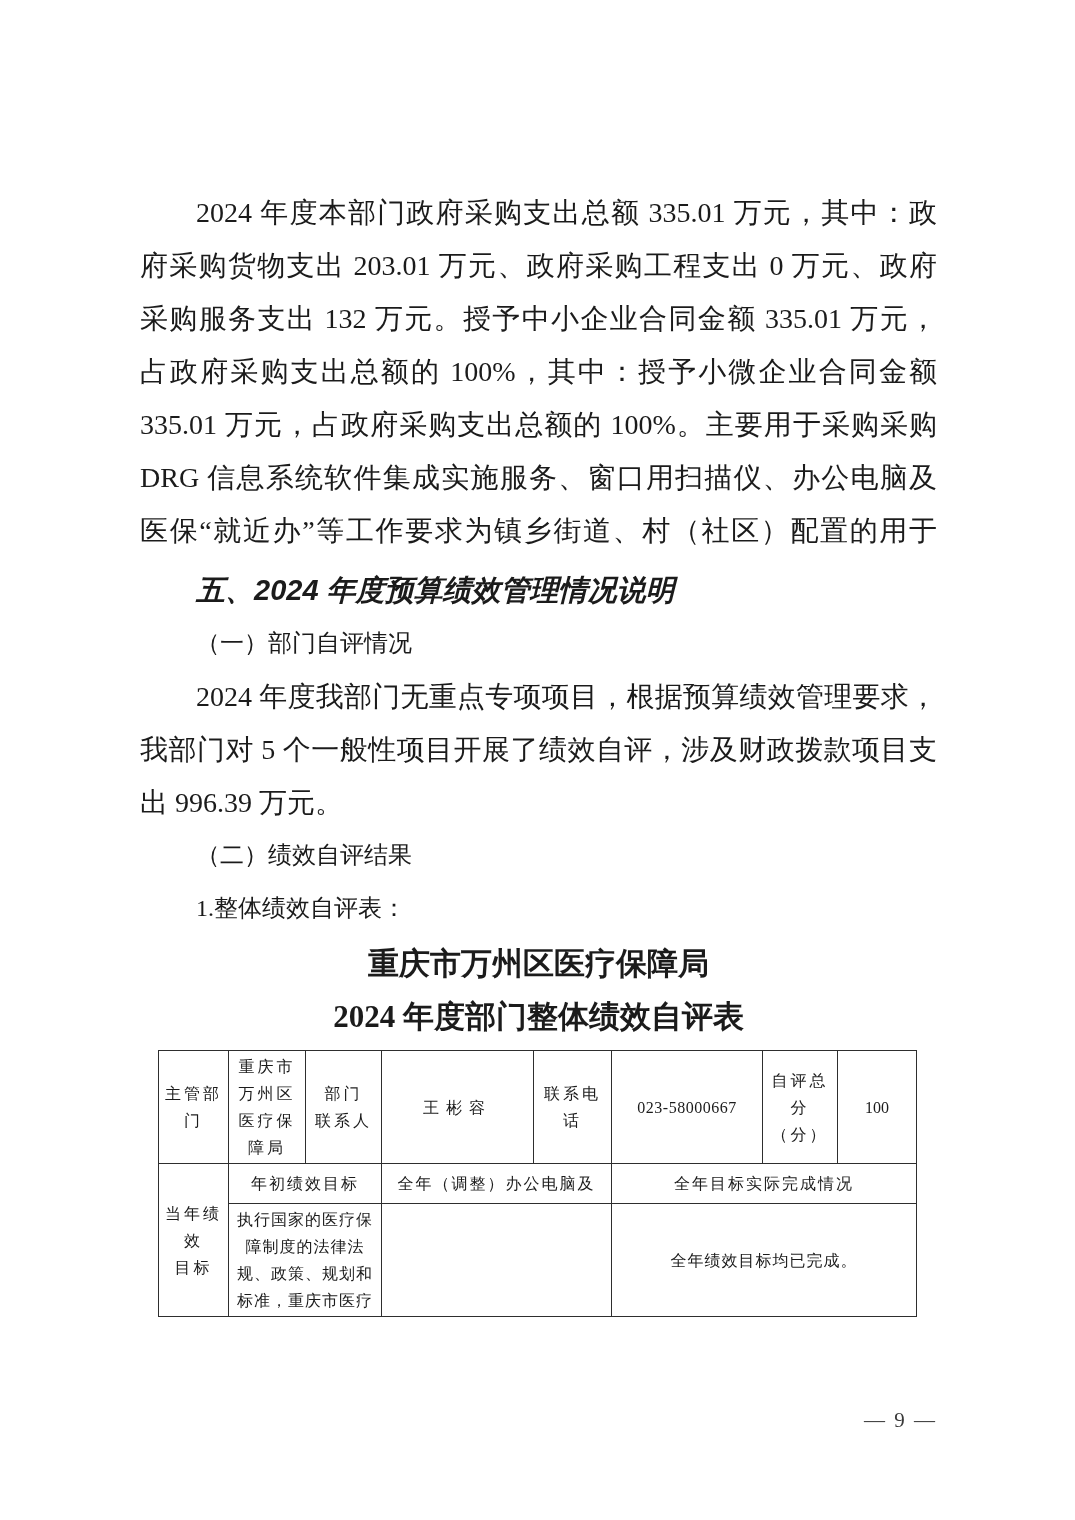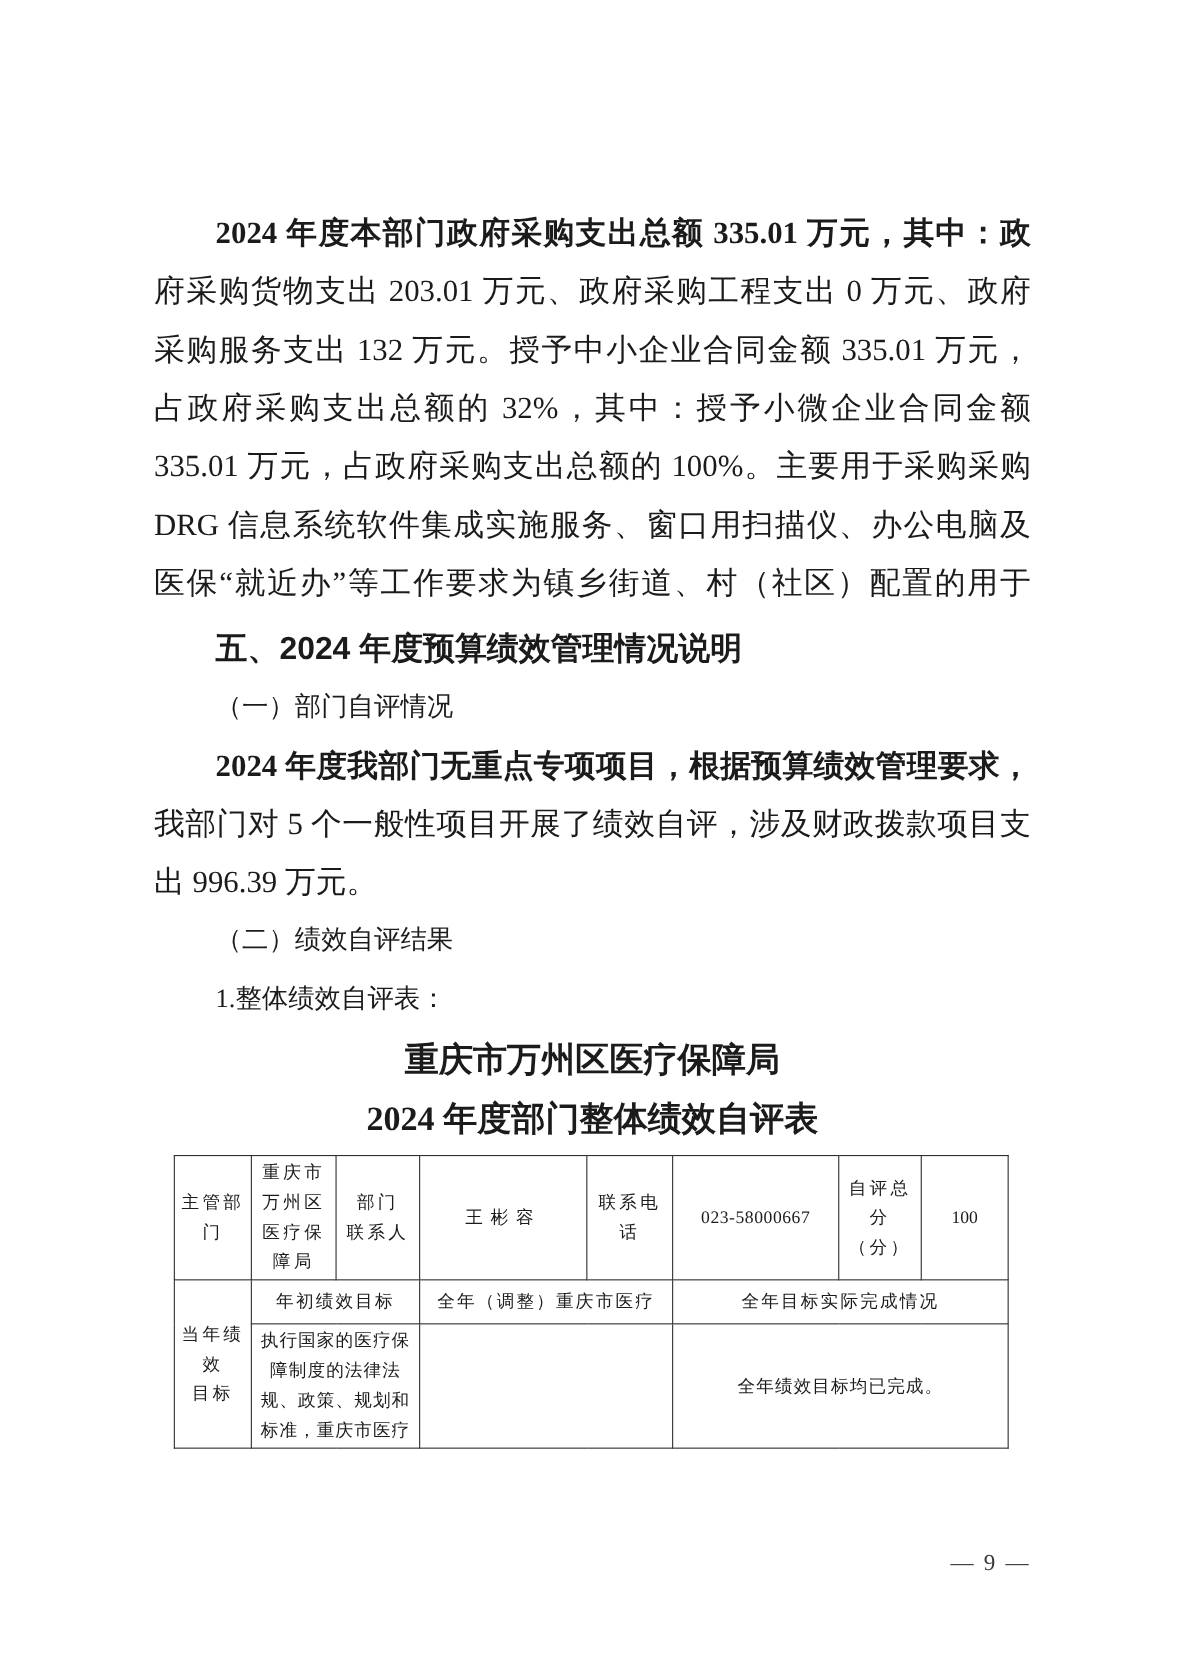--- a/index.html
+++ b/index.html
@@ -24,29 +24,29 @@
     line-height: 53px;
     text-align: justify;
     text-align-last: justify;
     white-space: normal;
   }
   .bline.last {
     text-align-last: left;
   }
   .bline.indent {
     text-indent: 56px;
-    font-weight: bold;
   }
   .heading {
     font-family: "Liberation Sans", "DejaVu Sans", sans-serif;
     font-weight: 700;
     font-size: 29px;
     line-height: 54px;
     text-indent: 56px;
     margin-top: 6px;
+    font-style: italic;
   }
   .subheading {
     font-size: 24px;
     line-height: 53px;
     text-indent: 56px;
   }
   .table-title {
     font-weight: 700;
     font-size: 31px;
     line-height: 53px;
@@ -95,21 +95,21 @@
 </head>
 <body>
 
 <div class="page">
   <div class="content">
 
     <div>
       <div class="bline indent">2024 年度本部门政府采购支出总额 335.01 万元，其中：政</div>
       <div class="bline">府采购货物支出 203.01 万元、政府采购工程支出 0 万元、政府</div>
       <div class="bline">采购服务支出 132 万元。授予中小企业合同金额 335.01 万元，</div>
-      <div class="bline">占政府采购支出总额的 32%，其中：授予小微企业合同金额</div>
+      <div class="bline">占政府采购支出总额的 100%，其中：授予小微企业合同金额</div>
       <div class="bline">335.01 万元，占政府采购支出总额的 100%。主要用于采购采购</div>
       <div class="bline">DRG 信息系统软件集成实施服务、窗口用扫描仪、办公电脑及</div>
       <div class="bline">医保“就近办”等工作要求为镇乡街道、村（社区）配置的用于</div>
     </div>
 
     <div class="heading">五、2024 年度预算绩效管理情况说明</div>
 
     <div class="subheading">（一）部门自评情况</div>
 
     <div>
@@ -165,21 +165,21 @@
         </td>
         <td class="score-value">100</td>
       </tr>
       <tr class="r2">
         <td class="label" rowspan="2">
           <span class="cl">当年绩</span>
           <span class="cl">效</span>
           <span class="cl">目标</span>
         </td>
         <td class="goal-head" colspan="2">年初绩效目标</td>
-        <td class="goal-head" colspan="2">全年（调整）重庆市医疗</td>
+        <td class="goal-head" colspan="2">全年（调整）办公电脑及</td>
         <td class="goal-head" colspan="3">全年目标实际完成情况</td>
       </tr>
       <tr class="r3">
         <td class="goal-text" colspan="2">
           <span class="cl">执行国家的医疗保</span>
           <span class="cl">障制度的法律法</span>
           <span class="cl">规、政策、规划和</span>
           <span class="cl">标准，重庆市医疗</span>
         </td>
         <td colspan="2"></td>

